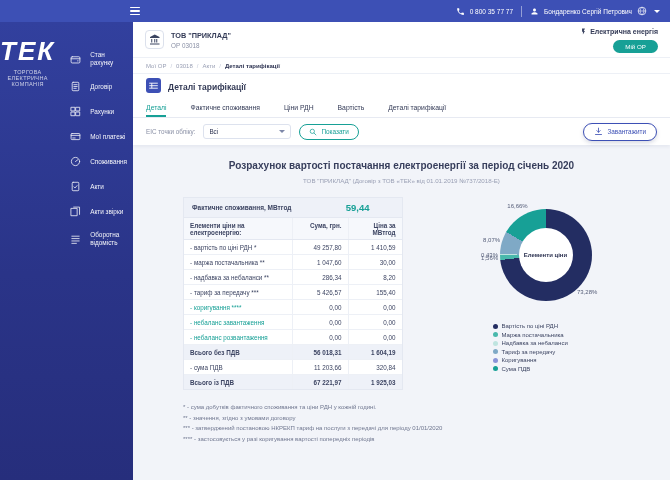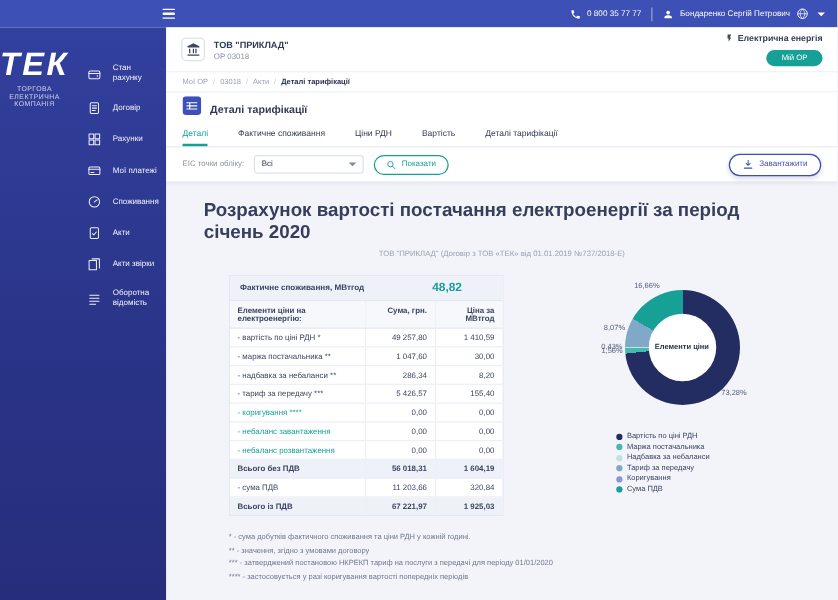--- a/index.html
+++ b/index.html
@@ -55,21 +55,21 @@
 
   .filter-row { flex:0 0 27px; background:#fff; display:flex; align-items:center; gap:8px; padding:0 13px; box-shadow:0 2px 3px rgba(40,50,100,.06); position:relative; z-index:2; }
   .filter-label { font-size:6.3px; color:#8a90a5; }
   .select { width:88px; height:15px; border:1px solid #dde2ee; border-radius:3px; background:#fff; display:flex; align-items:center; padding:0 5px; font-size:6.3px; color:#2b3150; cursor:pointer; }
   .select .sel-caret { margin-left:auto; width:0; height:0; border-left:3px solid transparent; border-right:3px solid transparent; border-top:3.5px solid #7d87a8; }
   .btn-show { display:flex; align-items:center; gap:4px; border:1px solid #17a096; color:#17a096; background:#fff; border-radius:10px; font-size:6.4px; padding:3px 9px; cursor:pointer; font-family:inherit; }
   .btn-download { margin-left:auto; display:flex; align-items:center; gap:4px; border:1px solid #3d50b5; color:#3d50b5; background:#fff; border-radius:10px; font-size:6.4px; padding:3.5px 10px; cursor:pointer; font-family:inherit; box-shadow:0 2px 4px rgba(40,50,100,.18); }
 
   
   .content { flex:1; overflow:hidden; padding-top:15px; }
-  .content-title { text-align:left; font-size:15px; font-weight:bold; color:#373e5c; padding:0 30px; }
+  .content-title { text-align:center; font-size:10px; font-weight:bold; color:#373e5c; padding:0 30px; }
   .content-subtitle { text-align:center; font-size:6.2px; color:#9aa0b5; margin-top:6px; }
   .columns { display:flex; margin-top:13px; padding-left:50px; }
 
   .data-table { width:222px; background:#fff; border:1px solid #e4e8f1; font-size:6.3px; }
   .t-consumption { display:flex; align-items:center; justify-content:space-between; background:#eef1f8; border-bottom:1px solid #e4e8f1; padding:4px 8px; }
   .t-consumption .lab { font-size:6.5px; font-weight:bold; color:#3c4462; }
   .t-consumption .val { font-size:9.5px; font-weight:bold; color:#17a096; margin-right:24px; }
   .t-cols { display:flex; background:#f6f8fc; border-bottom:1px solid #e4e8f1; font-weight:bold; color:#3c4462; }
   .t-cols span, .t-row span { padding:3.5px 6px; }
   .c-label { flex:1; }
@@ -290,21 +290,21 @@
 
       <div class="content">
         <div class="content-title">Розрахунок вартості постачання електроенергії за період січень 2020</div>
         <div class="content-subtitle">ТОВ "ПРИКЛАД" (Договір з ТОВ «ТЕК» від 01.01.2019 №737/2018-Е)</div>
 
         <div class="columns">
 
           <div class="data-table">
             <div class="t-consumption">
               <span class="lab">Фактичне споживання, МВтгод</span>
-              <span class="val">48,82</span>
+              <span class="val">59,44</span>
             </div>
             <div class="t-cols">
               <span class="c-label">Елементи ціни на електроенергію:</span>
               <span class="c-sum">Сума, грн.</span>
               <span class="c-price">Ціна за МВтгод</span>
             </div>
             <div id="table-body">
                 <div class="t-row">
                   <span class="c-label">- вартість по ціні РДН *</span>
                   <span class="c-sum">49 257,80</span>

